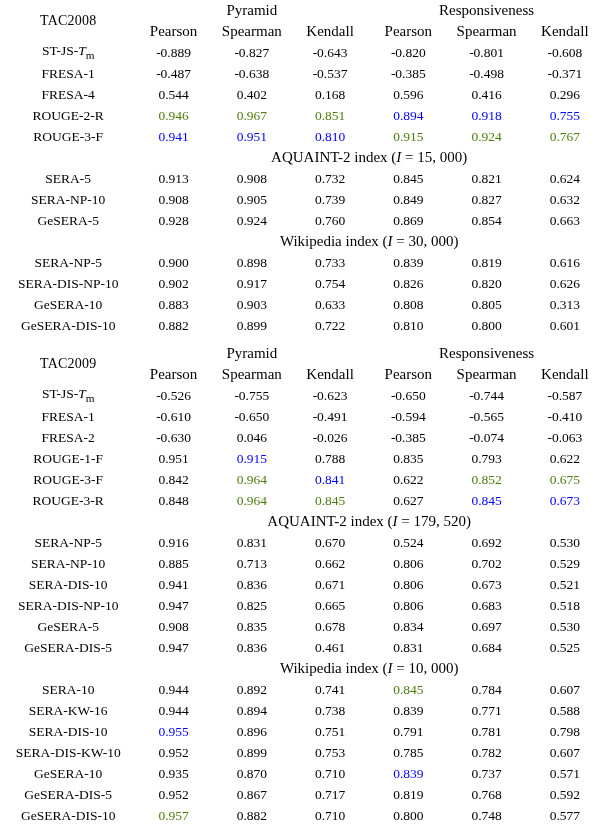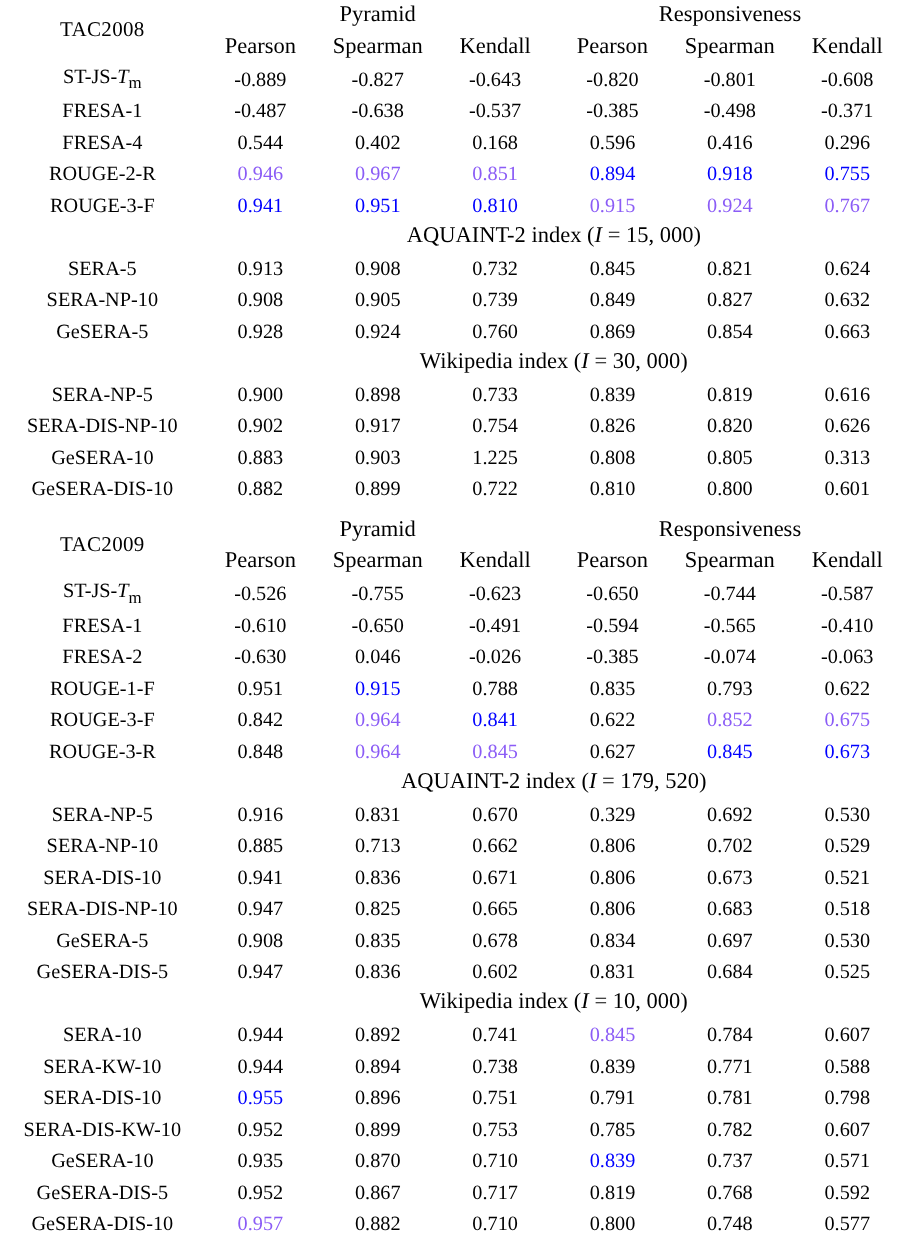--- a/index.html
+++ b/index.html
@@ -46,21 +46,21 @@
   .frame-l { border-left: 1px solid #000; }
   .frame-r { border-right: 1px solid #000; }
   .hb   { border-bottom: 1px solid #000; }
   .hb2  { border-bottom: 2px solid #000; }
   .ht2  { border-top: 2px solid #000; }
 
   .namecell { width: 132px; }
   .datacell { width: 78px; }
 
   .bold { font-weight: bold; }
-  .red  { color: #8b5cf6; font-weight: bold; }
+  .red  { color: #4d7c0f; font-weight: bold; }
   .blue { color: #0000FF; font-weight: bold; }
 
   .corpus-title { font-weight: bold; font-size: 14px; letter-spacing: .2px; }
   .grouphdr { font-size: 15px; }
   .cal { font-style: italic; font-family: "Liberation Serif", serif; }
 
   .caption {
     width: 600px;
     margin: 10px auto 0 auto;
     font-size: 16px;
@@ -195,21 +195,21 @@
             <td class="vl hb">0.917</td>
             <td class="vl hb">0.754</td>
             <td class="vdbl hb">0.826</td>
             <td class="vl hb">0.820</td>
             <td class="vl frame-r hb">0.626</td>
           </tr>
           <tr>
             <td class="frame-l vr ">GeSERA-10</td>
             <td class="">0.883</td>
             <td class="vl">0.903</td>
-            <td class="vl">1.225</td>
+            <td class="vl">0.633</td>
             <td class="vdbl">0.808</td>
             <td class="vl">0.805</td>
             <td class="vl frame-r">0.313</td>
           </tr>
           <tr>
             <td class="frame-l vr hb2">GeSERA-DIS-10</td>
             <td class="hb2">0.882</td>
             <td class="vl hb2">0.899</td>
             <td class="vl hb2">0.722</td>
             <td class="vdbl hb2">0.810</td>
@@ -299,21 +299,21 @@
           </tr>
           <tr>
             <td class="frame-l hb vr">&nbsp;</td>
             <td colspan="6" class="grouphdr hb frame-r">AQUAINT-2 index (<span class="cal">I</span> = 179, 520)</td>
           </tr>
           <tr>
             <td class="frame-l vr ">SERA-NP-5</td>
             <td class="">0.916</td>
             <td class="vl">0.831</td>
             <td class="vl">0.670</td>
-            <td class="vdbl">0.329</td>
+            <td class="vdbl">0.524</td>
             <td class="vl">0.692</td>
             <td class="vl frame-r">0.530</td>
           </tr>
           <tr>
             <td class="frame-l vr ">SERA-NP-10</td>
             <td class="">0.885</td>
             <td class="vl">0.713</td>
             <td class="vl">0.662</td>
             <td class="vdbl">0.806</td>
             <td class="vl">0.702</td>
@@ -343,40 +343,40 @@
             <td class="vl">0.835</td>
             <td class="vl">0.678</td>
             <td class="vdbl">0.834</td>
             <td class="vl">0.697</td>
             <td class="vl frame-r">0.530</td>
           </tr>
           <tr>
             <td class="frame-l vr hb">GeSERA-DIS-5</td>
             <td class="hb">0.947</td>
             <td class="vl hb">0.836</td>
-            <td class="vl hb">0.602</td>
+            <td class="vl hb">0.461</td>
             <td class="vdbl hb">0.831</td>
             <td class="vl hb">0.684</td>
             <td class="vl frame-r hb">0.525</td>
           </tr>
           <tr>
             <td class="frame-l hb vr">&nbsp;</td>
             <td colspan="6" class="grouphdr hb frame-r">Wikipedia index (<span class="cal">I</span> = 10, 000)</td>
           </tr>
           <tr>
             <td class="frame-l vr ">SERA-10</td>
             <td class="">0.944</td>
             <td class="vl">0.892</td>
             <td class="vl">0.741</td>
             <td class="vdbl red">0.845</td>
             <td class="vl bold">0.784</td>
             <td class="vl frame-r bold">0.607</td>
           </tr>
           <tr>
-            <td class="frame-l vr ">SERA-KW-10</td>
+            <td class="frame-l vr ">SERA-KW-16</td>
             <td class="">0.944</td>
             <td class="vl">0.894</td>
             <td class="vl">0.738</td>
             <td class="vdbl">0.839</td>
             <td class="vl">0.771</td>
             <td class="vl frame-r">0.588</td>
           </tr>
           <tr>
             <td class="frame-l vr ">SERA-DIS-10</td>
             <td class="blue">0.955</td>

